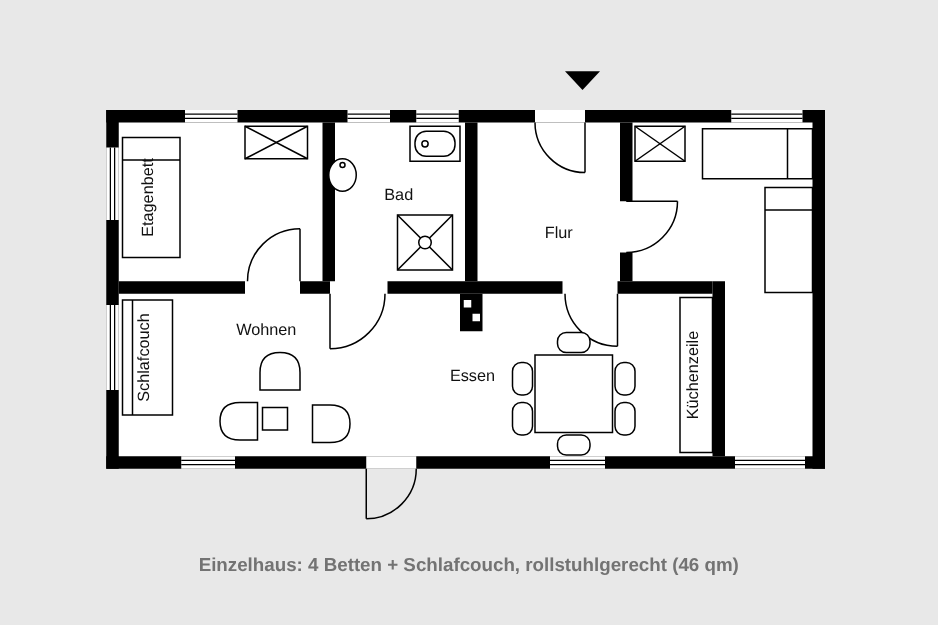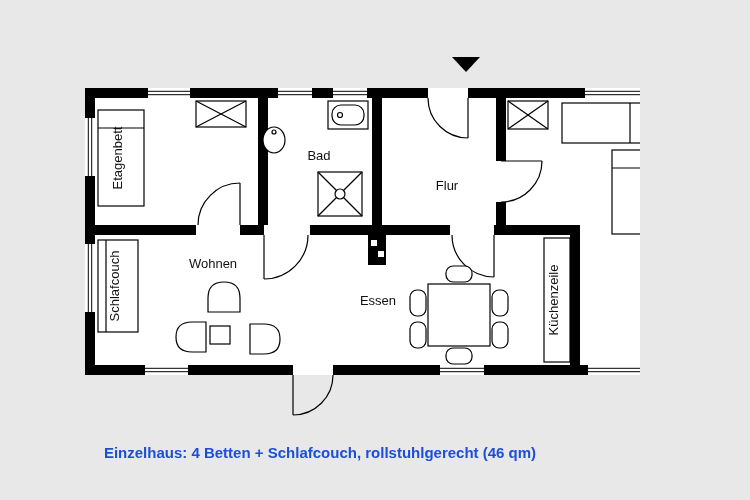--- a/index.html
+++ b/index.html
@@ -1,19 +1,19 @@
 <!DOCTYPE html>
 <html><head>
 <meta charset="utf-8">
 <style>
   html,body{margin:0;padding:0;}
   body{background:#e8e8e8;font-family:"Liberation Sans",sans-serif;}
-  .stage{position:relative;width:640px;height:500px;background:#e8e8e8;overflow:hidden;}
+  .stage{position:relative;width:750px;height:500px;background:#e8e8e8;overflow:hidden;}
   .caption{position:absolute;left:0;top:444px;width:100%;text-align:center;
-           font-weight:bold;font-size:15px;color:#1d4ed8;}
+           font-weight:bold;font-size:15px;color:#737373;}
   svg text{font-family:"Liberation Sans",sans-serif;font-size:13px;fill:#111;}
   .wall{fill:#000;stroke:none;}
   .thin{stroke:#000;stroke-width:1.2;fill:none;}
   .furn{stroke:#000;stroke-width:1.2;fill:#fff;}
   .glass{stroke:#000;stroke-width:1;}
 </style>
 </head>
 <body>
 
 <div class="stage">

